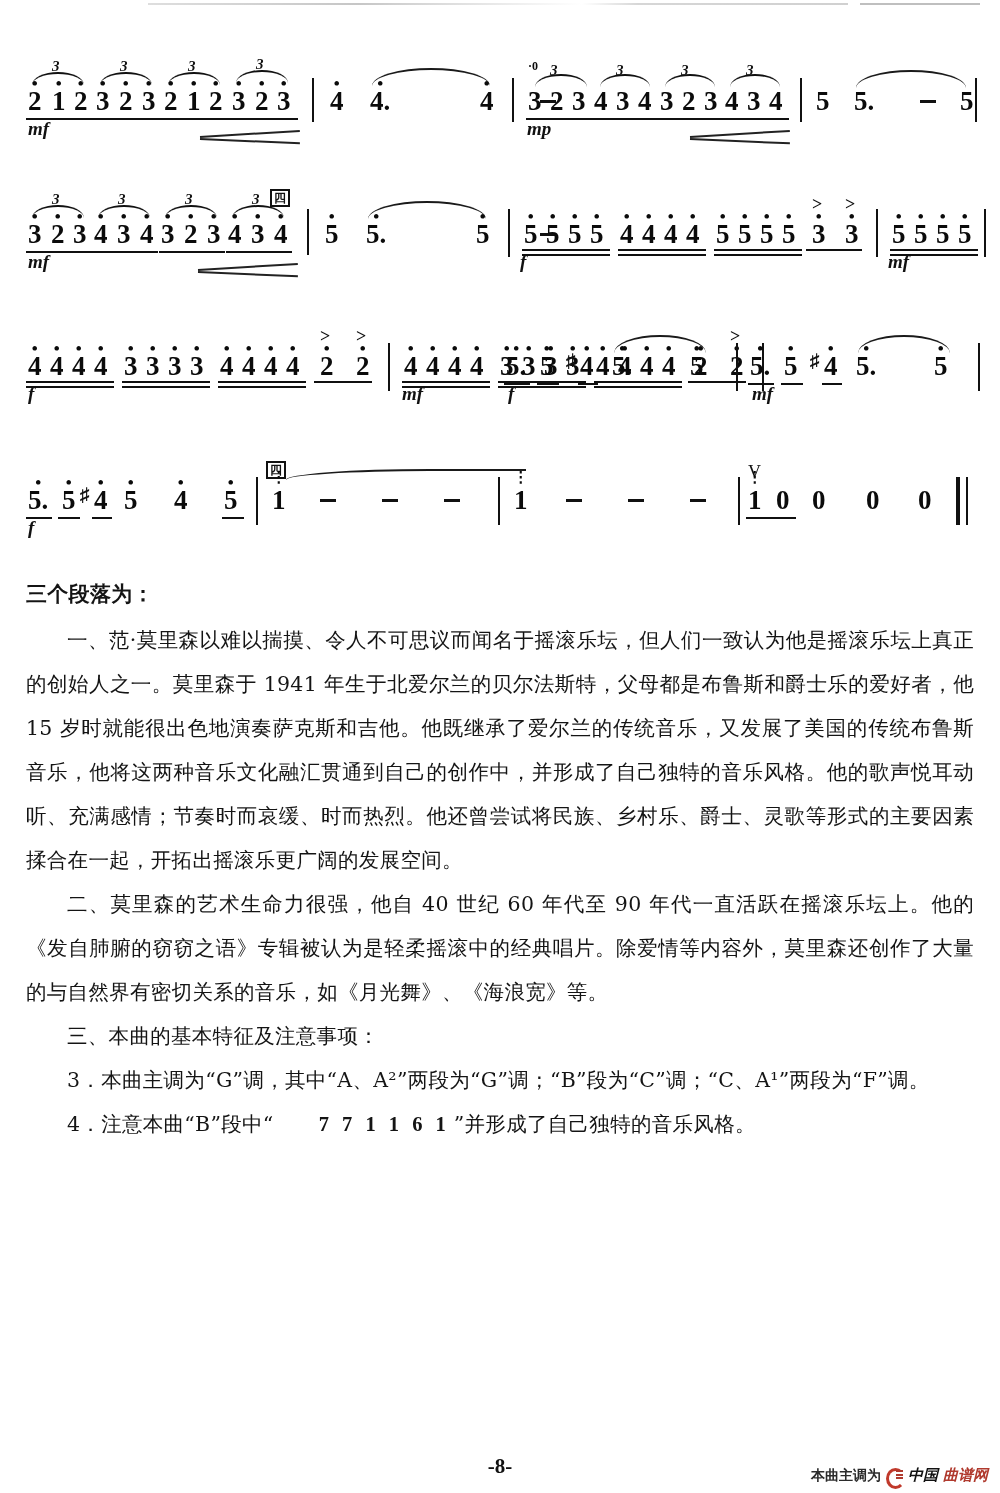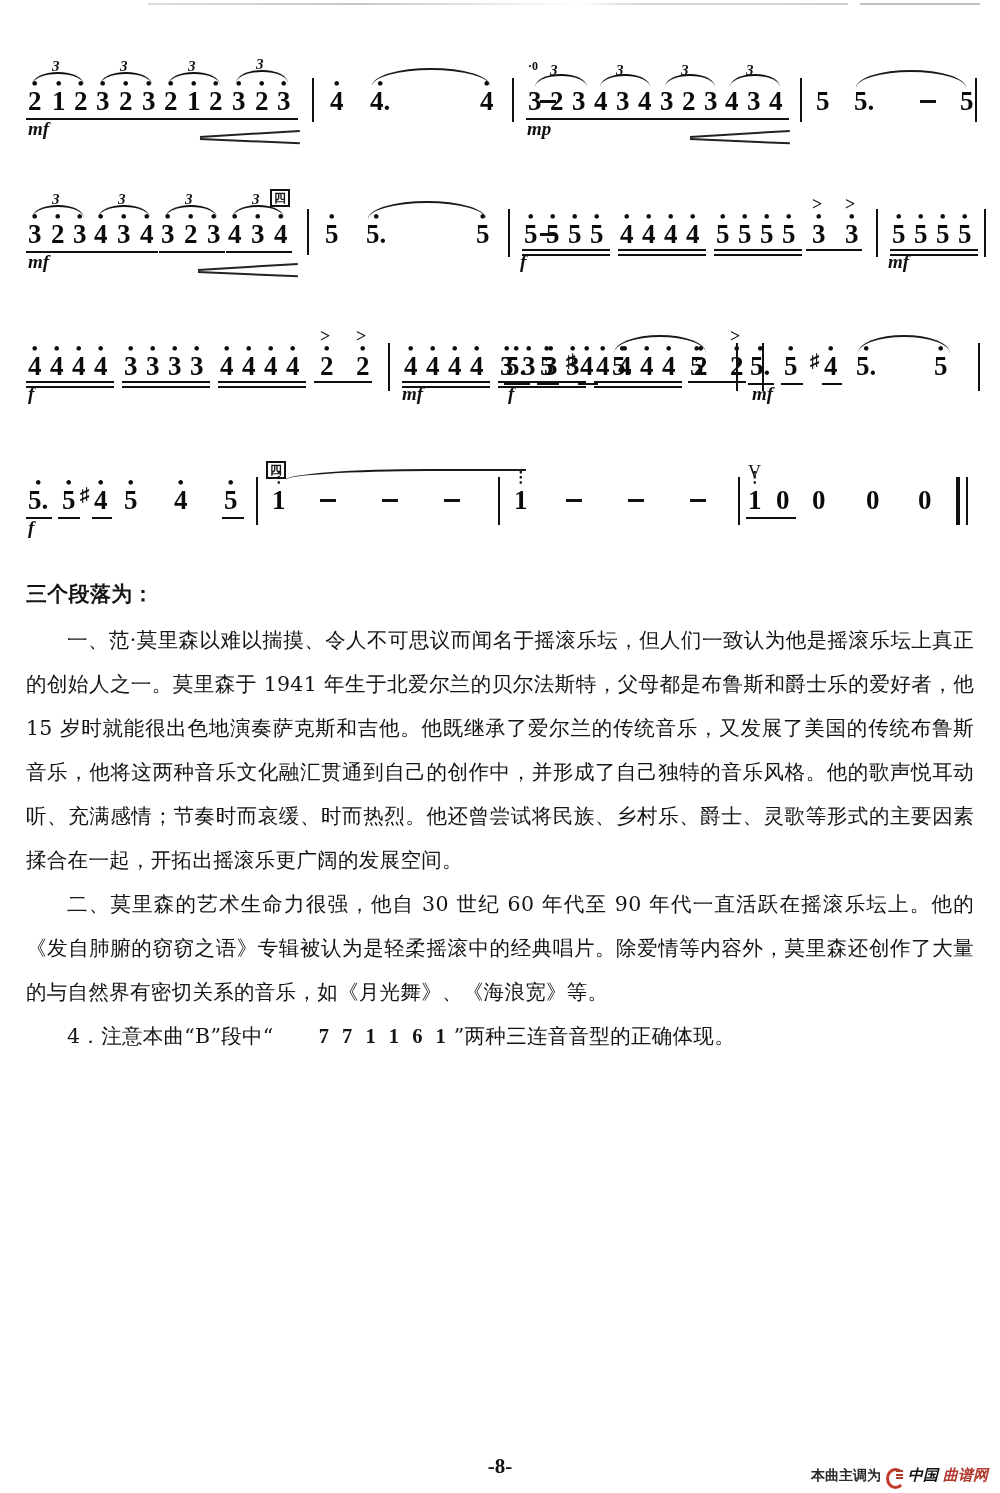--- a/index.html
+++ b/index.html
@@ -586,23 +586,25 @@
     
   </div>
 
   <div style="position:absolute; left:0; top:325px; width:1000px; height:110px;">
     
   </div>
 
   <div class="prose" style="top:572px;">
     <div class="prose-title">三个段落为：</div>
     <div class="p-ind">一、范·莫里森以难以揣摸、令人不可思议而闻名于摇滚乐坛，但人们一致认为他是摇滚乐坛上真正的创始人之一。莫里森于 1941 年生于北爱尔兰的贝尔法斯特，父母都是布鲁斯和爵士乐的爱好者，他 15 岁时就能很出色地演奏萨克斯和吉他。他既继承了爱尔兰的传统音乐，又发展了美国的传统布鲁斯音乐，他将这两种音乐文化融汇贯通到自己的创作中，并形成了自己独特的音乐风格。他的歌声悦耳动听、充满感情；节奏时而哀缓、时而热烈。他还曾尝试将民族、乡村乐、爵士、灵歌等形式的主要因素揉合在一起，开拓出摇滚乐更广阔的发展空间。</div>
-    <div class="p-ind">二、莫里森的艺术生命力很强，他自 30 世纪 60 年代至 90 年代一直活跃在摇滚乐坛上。他的《发自肺腑的窃窃之语》专辑被认为是轻柔摇滚中的经典唱片。除爱情等内容外，莫里森还创作了大量的与自然界有密切关系的音乐，如《月光舞》、《海浪宽》等。</div>
+    <div class="p-ind">二、莫里森的艺术生命力很强，他自 40 世纪 60 年代至 90 年代一直活跃在摇滚乐坛上。他的《发自肺腑的窃窃之语》专辑被认为是轻柔摇滚中的经典唱片。除爱情等内容外，莫里森还创作了大量的与自然界有密切关系的音乐，如《月光舞》、《海浪宽》等。</div>
+    <div class="p-ind">三、本曲的基本特征及注意事项：</div>
+    <div class="p-ind">3．本曲主调为“G”调，其中“A、A²”两段为“G”调；“B”段为“C”调；“C、A¹”两段为“F”调。</div>
     <div class="p-ind">
-      <span>4．注意本曲“B”段中“</span><span class="inline-jp">7 7 1 1    6    1</span><span>”两种三连音音型的正确体现。</span>
+      <span>4．注意本曲“B”段中“</span><span class="inline-jp">7 7 1 1    6    1</span><span>”并形成了自己独特的音乐风格。</span>
     </div>
   </div>
 
   <div class="pagenum">-8-</div>
 
   <div class="watermark">
     <span>本曲主调为</span>
     <span class="wm-logo">
       <span class="c"></span>
         <span class="bars"></span>

